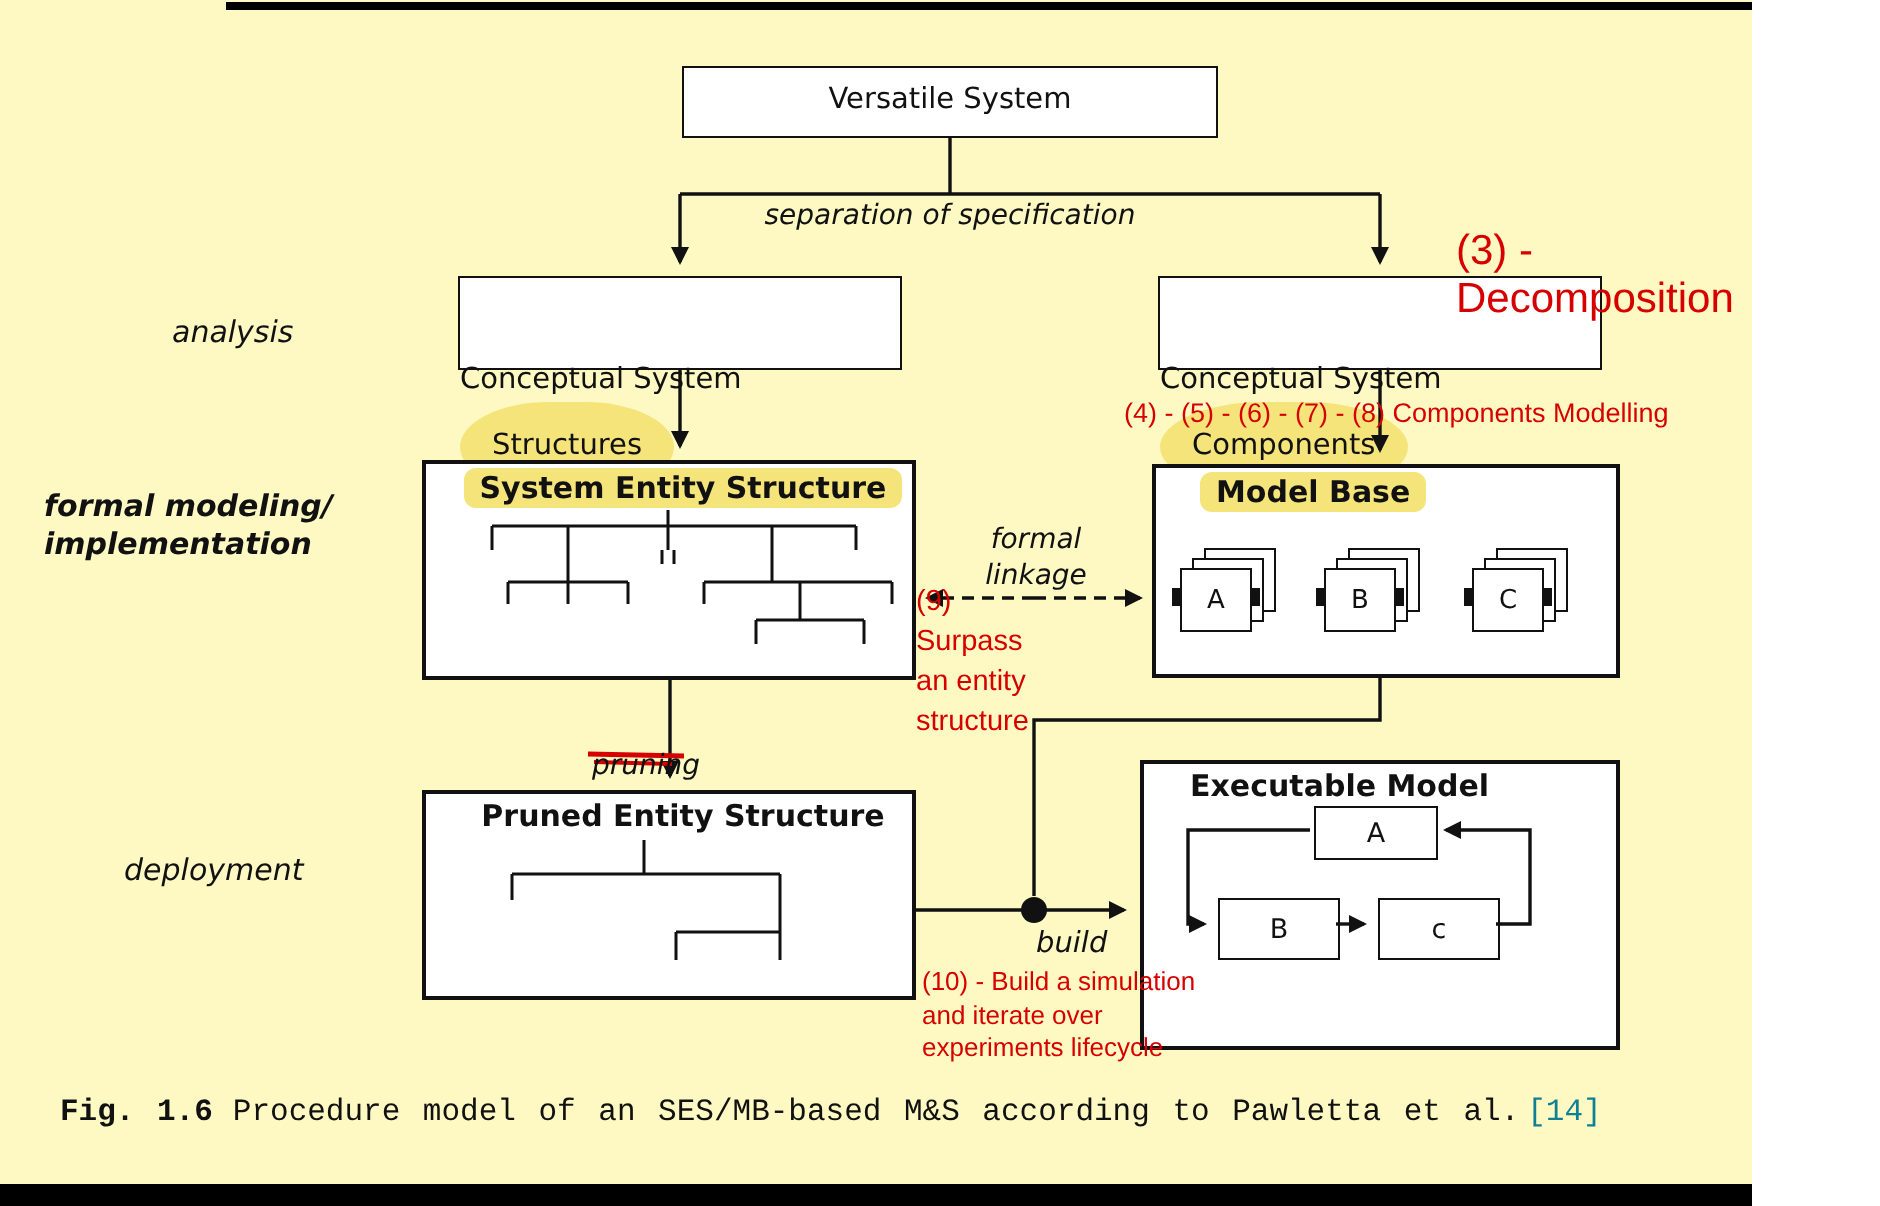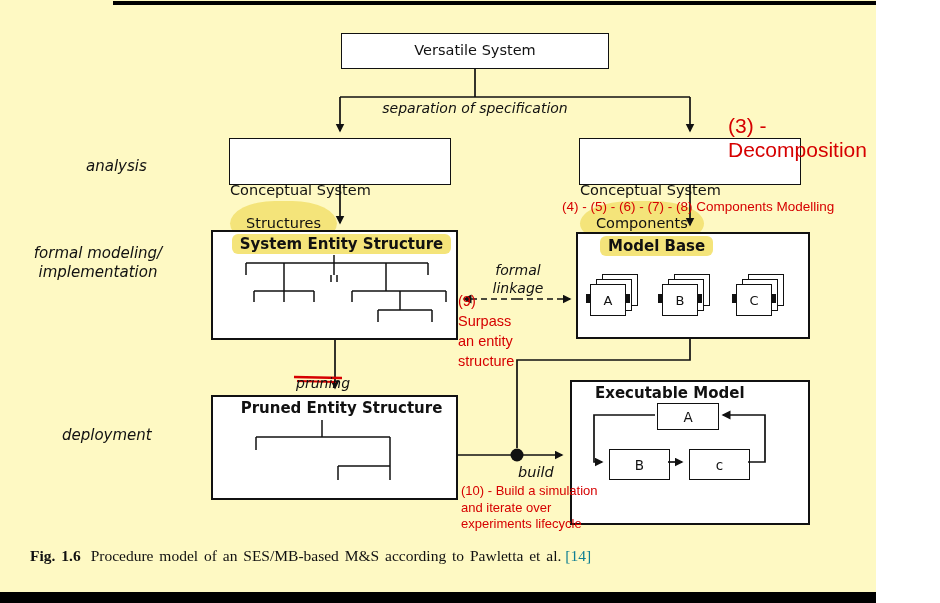--- a/index.html
+++ b/index.html
@@ -24,21 +24,21 @@
   .mstack{position:absolute;width:50px;height:44px;}
   .mcard{position:absolute;width:36px;height:32px;border:1.5px solid #111;background:#fff;box-sizing:border-box;}
   .mb-back2{left:12px;top:0;}
   .mb-back1{left:6px;top:5px;}
   .mb-front{left:0;top:10px;display:flex;align-items:center;justify-content:center;font-size:13px;}
   .mb-front::before{content:"";position:absolute;left:-5px;top:9px;width:4px;height:9px;background:#111;}
   .mb-front::after{content:"";position:absolute;right:-5px;top:9px;width:4px;height:9px;background:#111;}
   .ebox{position:absolute;border:1.7px solid #111;background:#fff;box-sizing:border-box;
         display:flex;align-items:center;justify-content:center;font-size:13.5px;}
   .gsvg{position:absolute;left:0;top:0;z-index:5;pointer-events:none;}
-  .caption{position:absolute;font-family:Liberation Serif, serif;font-size:15.5px;color:#111;word-spacing:2px;z-index:10;text-align:right;}
+  .caption{position:absolute;font-family:Liberation Mono, monospace;font-size:15.5px;color:#111;word-spacing:2px;z-index:10;text-align:right;}
   .cap-label{font-weight:bold;margin-right:10px;}
   .cap-ref{color:var(--citation-teal);margin-left:4px;text-decoration:none;cursor:pointer;}
 </style>
 </head>
 <body>
 
 <div class="stage">
 
   <div class="rule" style="left:113px;top:1px;width:824px;height:4px;"></div>
   <div class="rule" style="left:0;top:592px;width:940px;height:11px;"></div>
@@ -193,21 +193,21 @@
 
   <div class="elabel" style="left:340px;top:100px;width:270px;text-align:center;">separation of specification</div>
   <div class="elabel" style="left:486px;top:261px;width:64px;text-align:center;line-height:18px;">
     <div>formal</div>
     <div>linkage</div>
   </div>
   <div class="elabel" style="left:296px;top:375px;font-size:14px;">pruning</div>
   <div class="elabel" style="left:518px;top:464px;font-size:14.5px;">build</div>
 
   <div class="plabel" style="left:86px;top:120px;margin-top:37px;">analysis</div>
-  <div class="plabel" style="left:22px;top:244px;width:152px;text-align:center;">
+  <div class="plabel" style="left:22px;top:244px;width:152px;font-weight:bold;">
     <div>formal modeling/</div>
     <div>implementation</div>
   </div>
   <div class="plabel" style="left:62px;top:426px;">deployment</div>
 
   <div class="red" style="left:699px;top:114px;font-size:21px;margin-left:29px;">(3) - Decomposition</div>
   <div class="red" style="left:562px;top:199px;font-size:13.5px;white-space:nowrap;">(4) - (5) - (6) - (7) - (8) Components Modelling</div>
   <div class="red" style="left:458px;top:291px;font-size:14.5px;line-height:20px;">
     <div>(9)</div>
     <div>Surpass</div>

